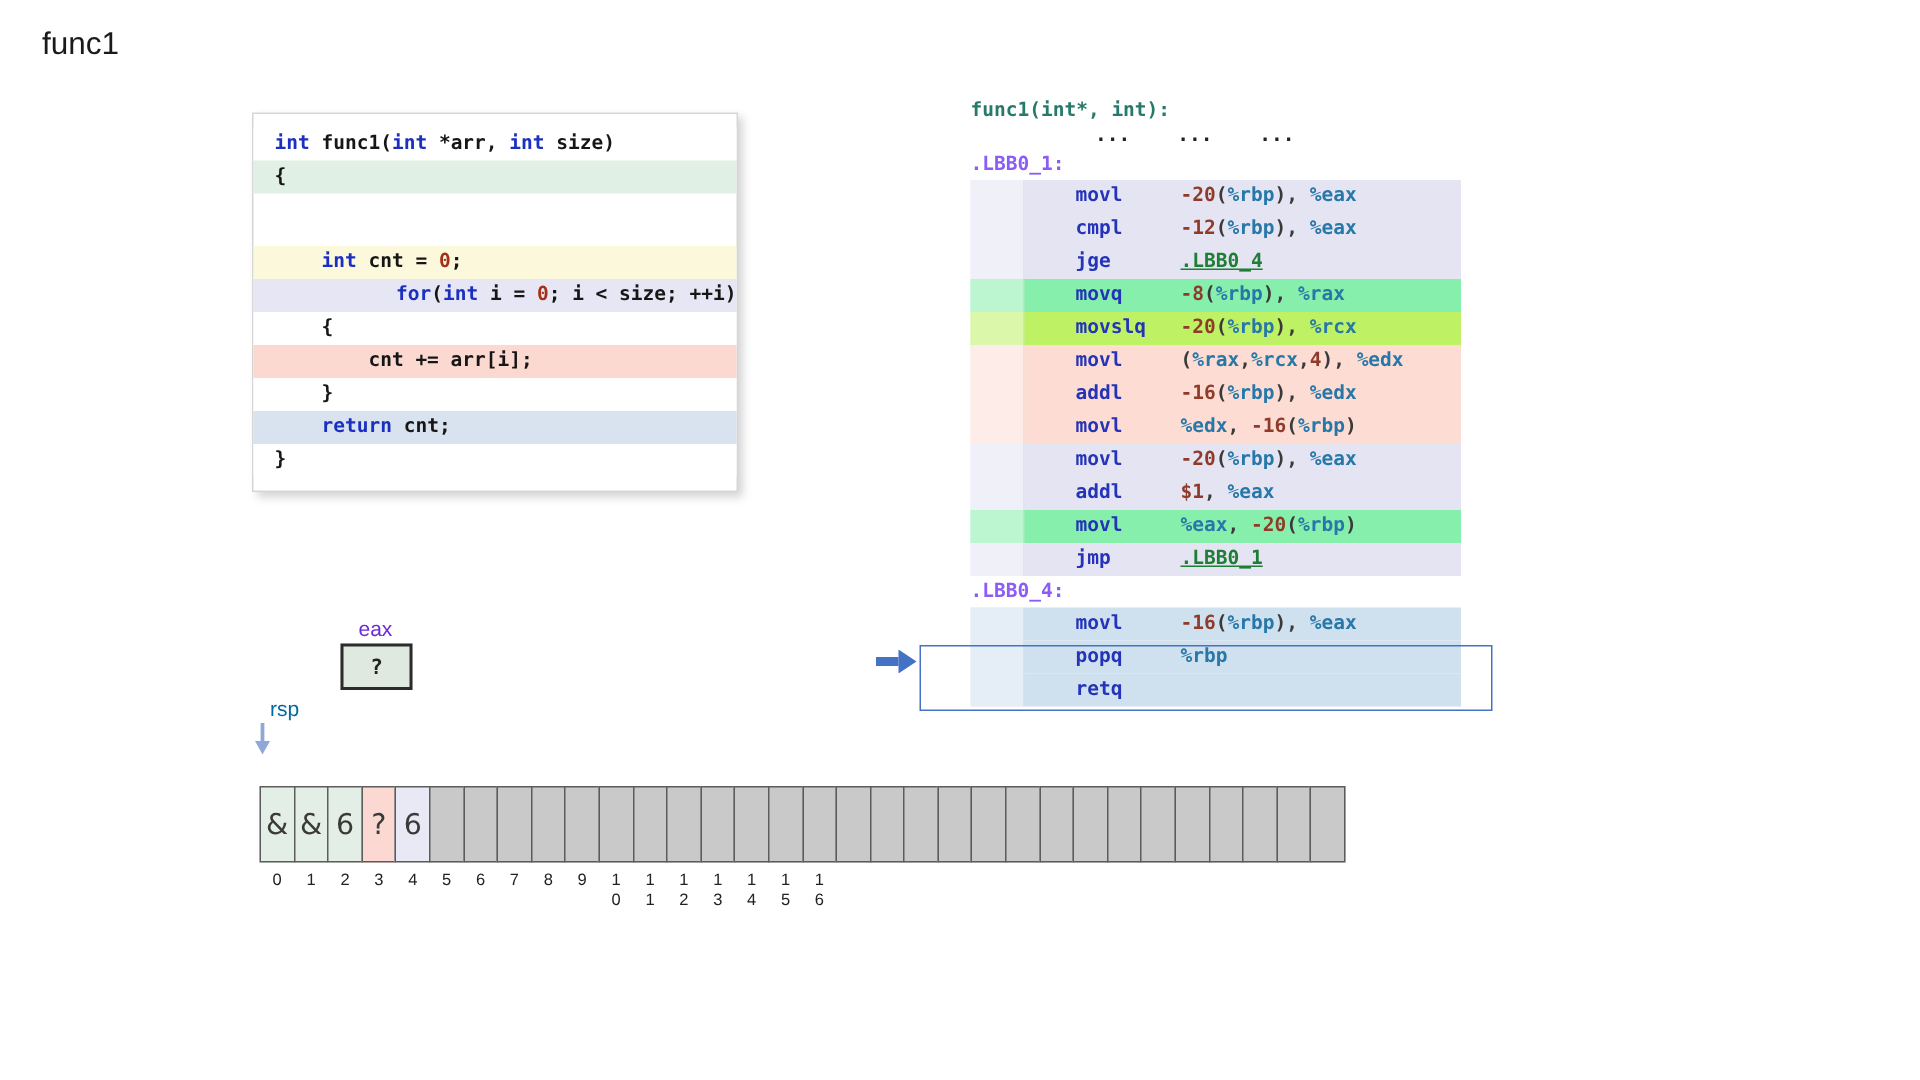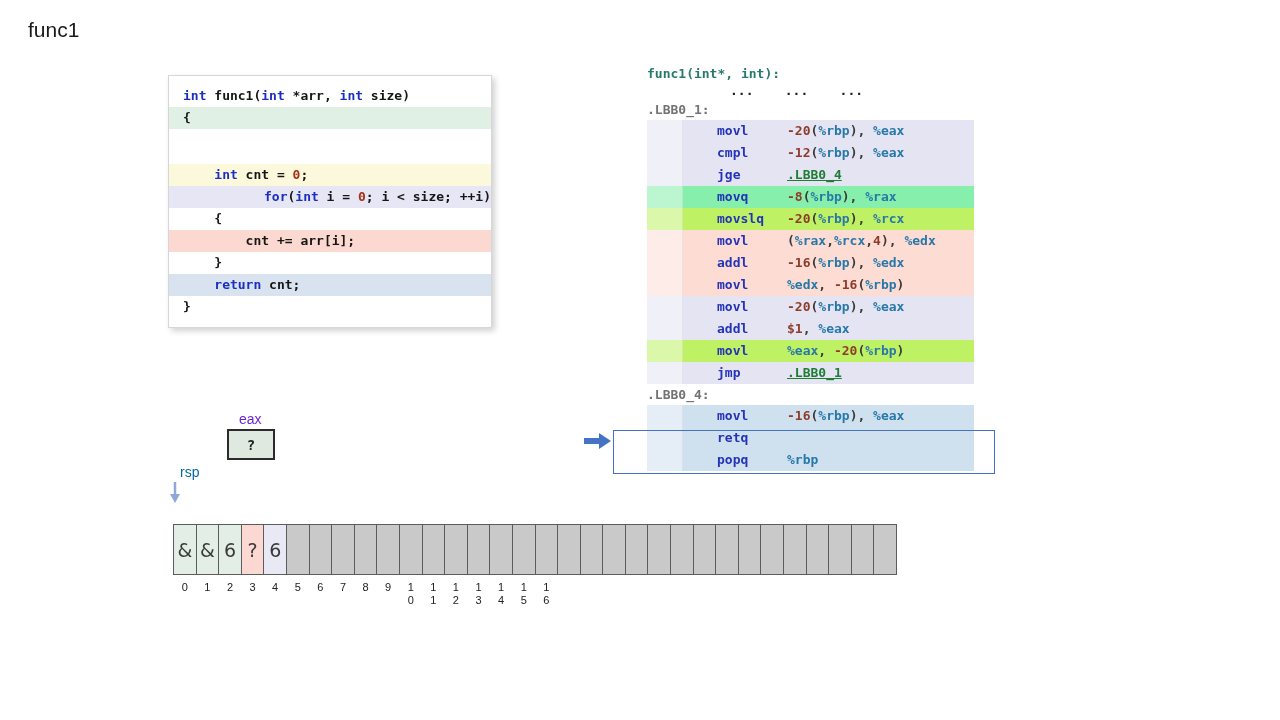--- a/index.html
+++ b/index.html
@@ -9,21 +9,21 @@
   
   .ccode{position:absolute;left:168px;top:75px;width:322px;background:#ffffff;border:1px solid #d6d6d6;box-shadow:3px 3px 6px rgba(0,0,0,0.18);padding:9px 0;}
   .cline{white-space:pre;font-family:"DejaVu Sans Mono",monospace;font-size:13px;font-weight:bold;line-height:22px;height:22px;padding-left:14px;color:#161616;}
   .kw{color:#1b2fc0;}
   .num{color:#a33117;}
 
   
   .asm{position:absolute;left:627px;top:64px;width:327px;font-family:"DejaVu Sans Mono",monospace;font-size:13px;font-weight:bold;padding-left:20px;}
   .asm-header{color:#26796b;line-height:19px;white-space:pre;}
   .asm-dots{color:#222222;line-height:16px;white-space:pre;padding-left:83px;}
-  .asm-label{color:#737373;line-height:21px;white-space:pre;}
+  .asm-label{color:#8b5cf6;line-height:21px;white-space:pre;}
   .asm-row{position:relative;height:22px;line-height:22px;white-space:pre;}
   .asm-row .gut{position:absolute;left:0;top:0;width:35px;height:100%;background:rgba(255,255,255,0.45);border-right:1px solid rgba(0,0,0,0.05);}
   .asm-row .mn{display:inline-block;margin-left:70px;width:70px;color:#2433b8;}
   .asm-row .ops{color:#3a3a3a;}
   .reg{color:#2778a8;}
   .off{color:#8e3b2a;}
   .lbl{color:#1e7e34;text-decoration:underline;}
 
   
   .ptr-arrow{position:absolute;left:584px;top:433px;}
@@ -70,26 +70,26 @@
       <div class="asm-row" style="background: rgb(228, 228, 243);"><span class="gut"></span><span class="mn">movl</span><span class="ops"><span class="off">-20</span>(<span class="reg">%rbp</span>), <span class="reg">%eax</span></span></div>
       <div class="asm-row" style="background: rgb(228, 228, 243);"><span class="gut"></span><span class="mn">cmpl</span><span class="ops"><span class="off">-12</span>(<span class="reg">%rbp</span>), <span class="reg">%eax</span></span></div>
       <div class="asm-row" style="background: rgb(228, 228, 243);"><span class="gut"></span><span class="mn">jge</span><span class="ops"><span class="lbl">.LBB0_4</span></span></div>
       <div class="asm-row" style="background: #86efac;"><span class="gut"></span><span class="mn">movq</span><span class="ops"><span class="off">-8</span>(<span class="reg">%rbp</span>), <span class="reg">%rax</span></span></div>
       <div class="asm-row" style="background: #bef264;"><span class="gut"></span><span class="mn">movslq</span><span class="ops"><span class="off">-20</span>(<span class="reg">%rbp</span>), <span class="reg">%rcx</span></span></div>
       <div class="asm-row" style="background: rgb(252, 220, 211);"><span class="gut"></span><span class="mn">movl</span><span class="ops">(<span class="reg">%rax</span>,<span class="reg">%rcx</span>,<span class="off">4</span>), <span class="reg">%edx</span></span></div>
       <div class="asm-row" style="background: rgb(252, 220, 211);"><span class="gut"></span><span class="mn">addl</span><span class="ops"><span class="off">-16</span>(<span class="reg">%rbp</span>), <span class="reg">%edx</span></span></div>
       <div class="asm-row" style="background: rgb(252, 220, 211);"><span class="gut"></span><span class="mn">movl</span><span class="ops"><span class="reg">%edx</span>, <span class="off">-16</span>(<span class="reg">%rbp</span>)</span></div>
       <div class="asm-row" style="background: rgb(228, 228, 243);"><span class="gut"></span><span class="mn">movl</span><span class="ops"><span class="off">-20</span>(<span class="reg">%rbp</span>), <span class="reg">%eax</span></span></div>
       <div class="asm-row" style="background: rgb(228, 228, 243);"><span class="gut"></span><span class="mn">addl</span><span class="ops"><span class="off">$1</span>, <span class="reg">%eax</span></span></div>
-      <div class="asm-row" style="background: #bef264;"><span class="gut"></span><span class="mn">movl</span><span class="ops"><span class="reg">%eax</span>, <span class="off">-20</span>(<span class="reg">%rbp</span>)</span></div>
+      <div class="asm-row" style="background: #86efac;"><span class="gut"></span><span class="mn">movl</span><span class="ops"><span class="reg">%eax</span>, <span class="off">-20</span>(<span class="reg">%rbp</span>)</span></div>
       <div class="asm-row" style="background: rgb(228, 228, 243);"><span class="gut"></span><span class="mn">jmp</span><span class="ops"><span class="lbl">.LBB0_1</span></span></div>
       <div class="asm-label">.LBB0_4:</div>
       <div class="asm-row" style="background: rgb(207, 224, 238);"><span class="gut"></span><span class="mn">movl</span><span class="ops"><span class="off">-16</span>(<span class="reg">%rbp</span>), <span class="reg">%eax</span></span></div>
+      <div class="asm-row" style="background: rgb(207, 224, 238);"><span class="gut"></span><span class="mn">popq</span><span class="ops"><span class="reg">%rbp</span></span></div>
       <div class="asm-row" style="background: rgb(207, 224, 238);"><span class="gut"></span><span class="mn">retq</span><span class="ops"></span></div>
-      <div class="asm-row" style="background: rgb(207, 224, 238);"><span class="gut"></span><span class="mn">popq</span><span class="ops"><span class="reg">%rbp</span></span></div>
     </div>
 
   <svg class="ptr-arrow" width="27" height="16" viewBox="0 0 27 16">
     <rect x="0" y="5" width="15" height="6" fill="#4472c4"></rect>
     <polygon points="15,0 27,8 15,16" fill="#4472c4"></polygon>
   </svg>
 
   <div class="hlbox"></div>
 
   <div class="eax-label">eax</div>

